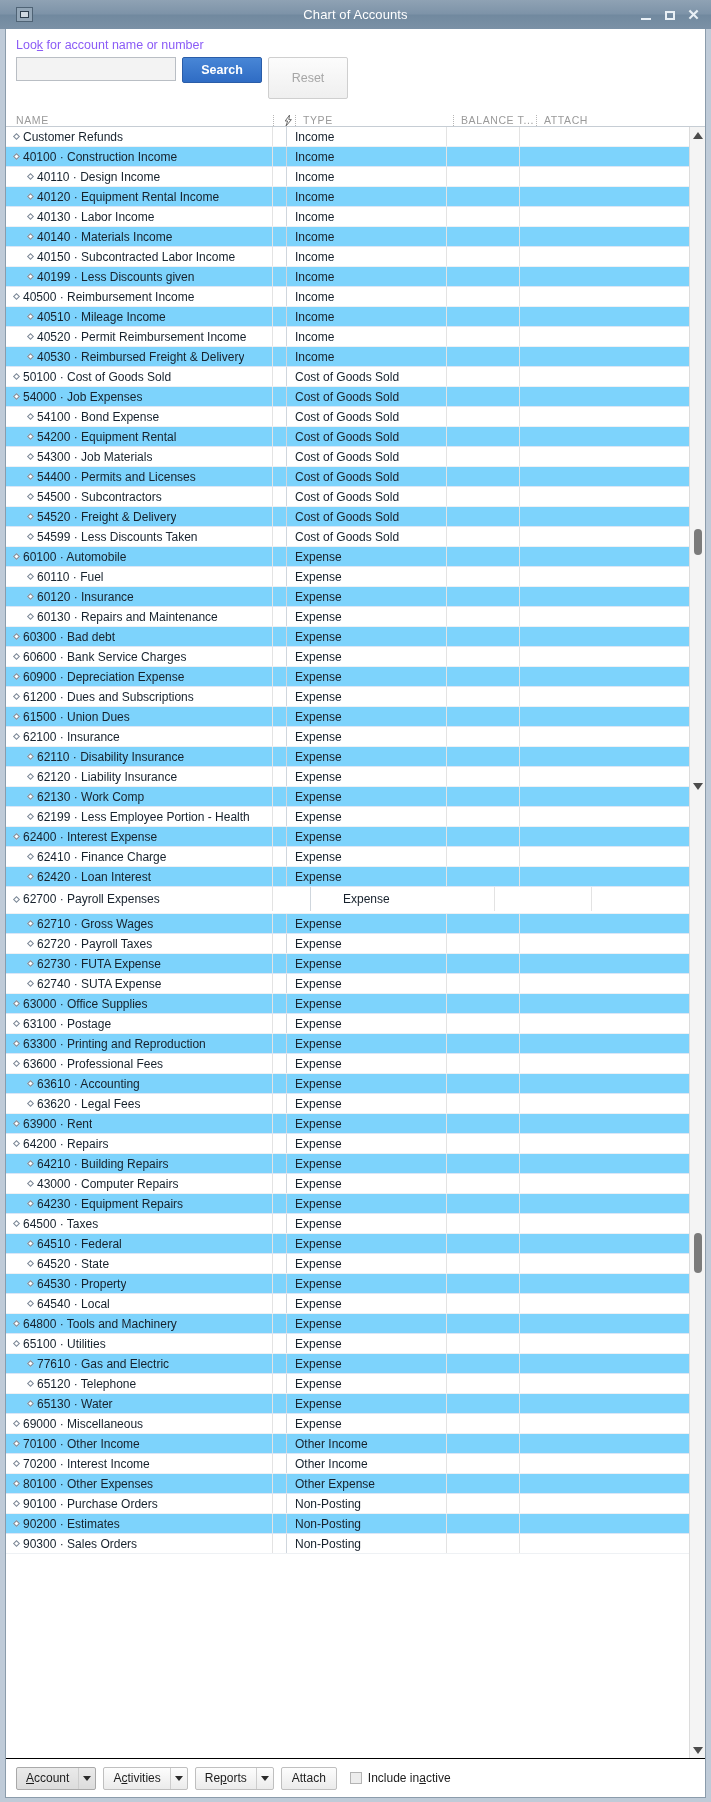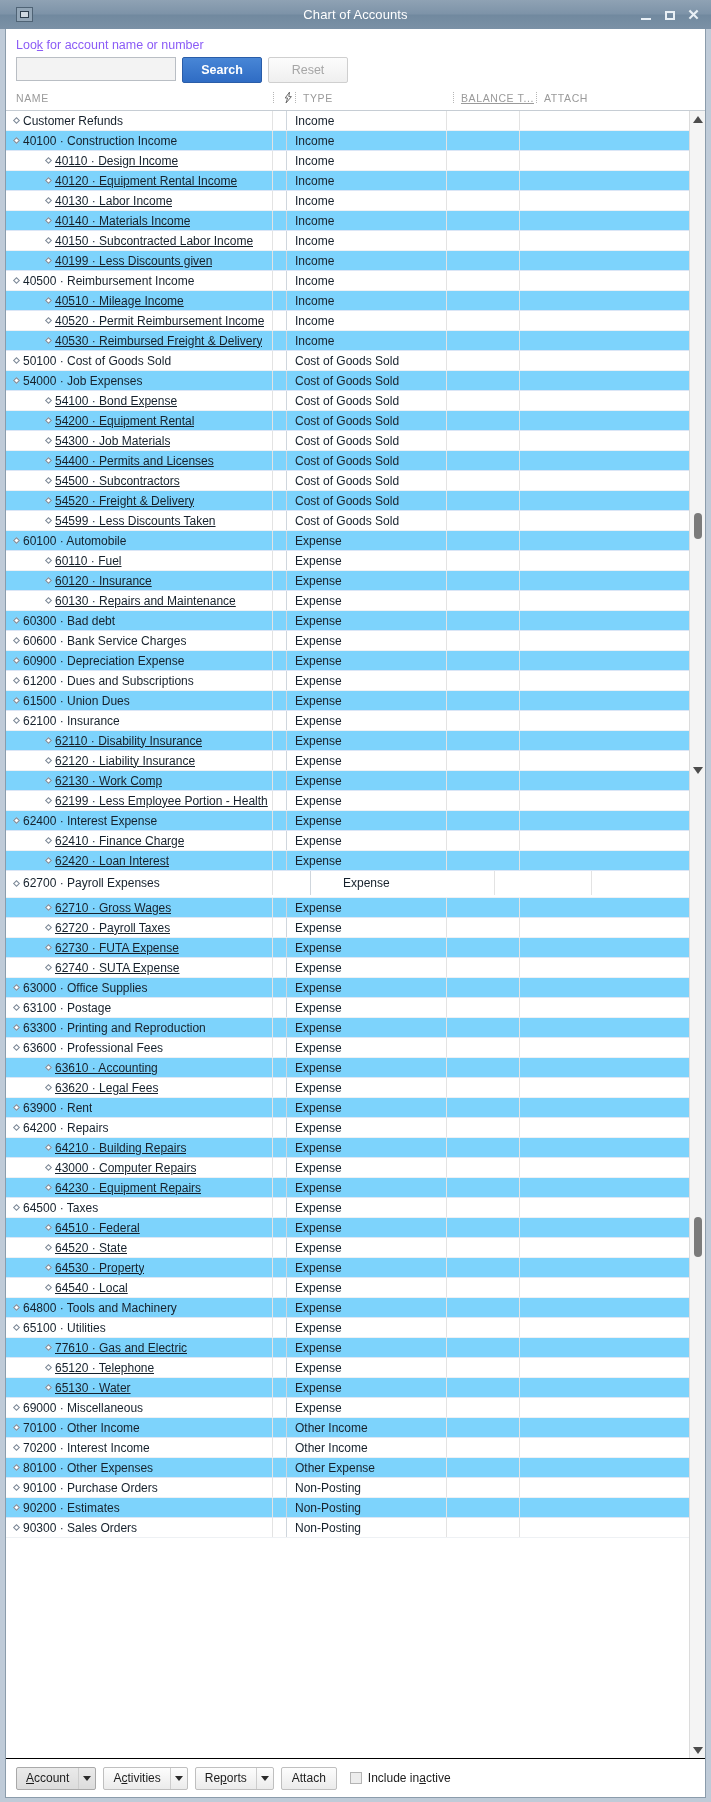--- a/index.html
+++ b/index.html
@@ -120,48 +120,48 @@
     background: linear-gradient(to bottom, #4886d6 0%, #2f6cc4 100%);
     border: 1px solid #2a5da8;
     border-radius: 2px;
     color: #ffffff;
     font-size: 12.5px;
     font-weight: bold;
     font-family: "Liberation Sans", sans-serif;
     cursor: pointer;
   }
   .btn-reset {
-    width: 80px; height: 26px;
+    width: 80px; height: 42px;
     background: linear-gradient(to bottom, #fcfcfc 0%, #efefef 100%);
     border: 1px solid #cfcfcf;
     border-radius: 2px;
     color: #a6a6a6;
     font-size: 12.5px;
     font-family: "Liberation Sans", sans-serif;
   }
 
   
   .grid-head {
     flex: 0 0 auto;
     display: flex;
     height: 19px;
-    align-items: flex-start;
+    align-items: flex-end;
     font-size: 10.5px;
     color: #9a9a9a;
     letter-spacing: 0.6px;
     background: #ffffff;
     border-bottom: 1px solid #c6cdd4;
     padding-left: 10px;
   }
   .gh { white-space: nowrap; overflow: hidden; }
   .gh-name   { width: 257px; }
   .gh-sep    { width: 1px; height: 11px; border-left: 1px dotted #b6b6b6; margin-right: 7px; }
   .gh-flag   { width: 14px; display:flex; align-items:center; justify-content:center;}
   .gh-type   { width: 150px; }
-  .gh-bal    { width: 75px; text-decoration: underline; }
+  .gh-bal    { width: 75px; }
   .gh-attach { width: 60px; }
 
   
   .grid-wrap {
     flex: 1 1 auto;
     display: flex;
     min-height: 0;
     border-bottom: 1px solid #000000;
   }
   .grid-body {
@@ -184,21 +184,21 @@
 
   .c-name {
     width: 267px;
     padding-left: 8px;
     display: flex;
     align-items: center;
     overflow: hidden;
     border-right: 1px solid #e3e3e3;
     height: 100%;
   }
-  .c-name.lvl1 { padding-left: 40px; text-decoration: underline; }
+  .c-name.lvl1 { padding-left: 22px; }
   .dia {
     display: inline-block;
     width: 5px; height: 5px;
     border: 1px solid #7a8796;
     background: #ffffff;
     transform: rotate(45deg);
     margin-right: 4px;
     flex: 0 0 auto;
   }
   .nm { overflow: hidden; text-overflow: clip; }

